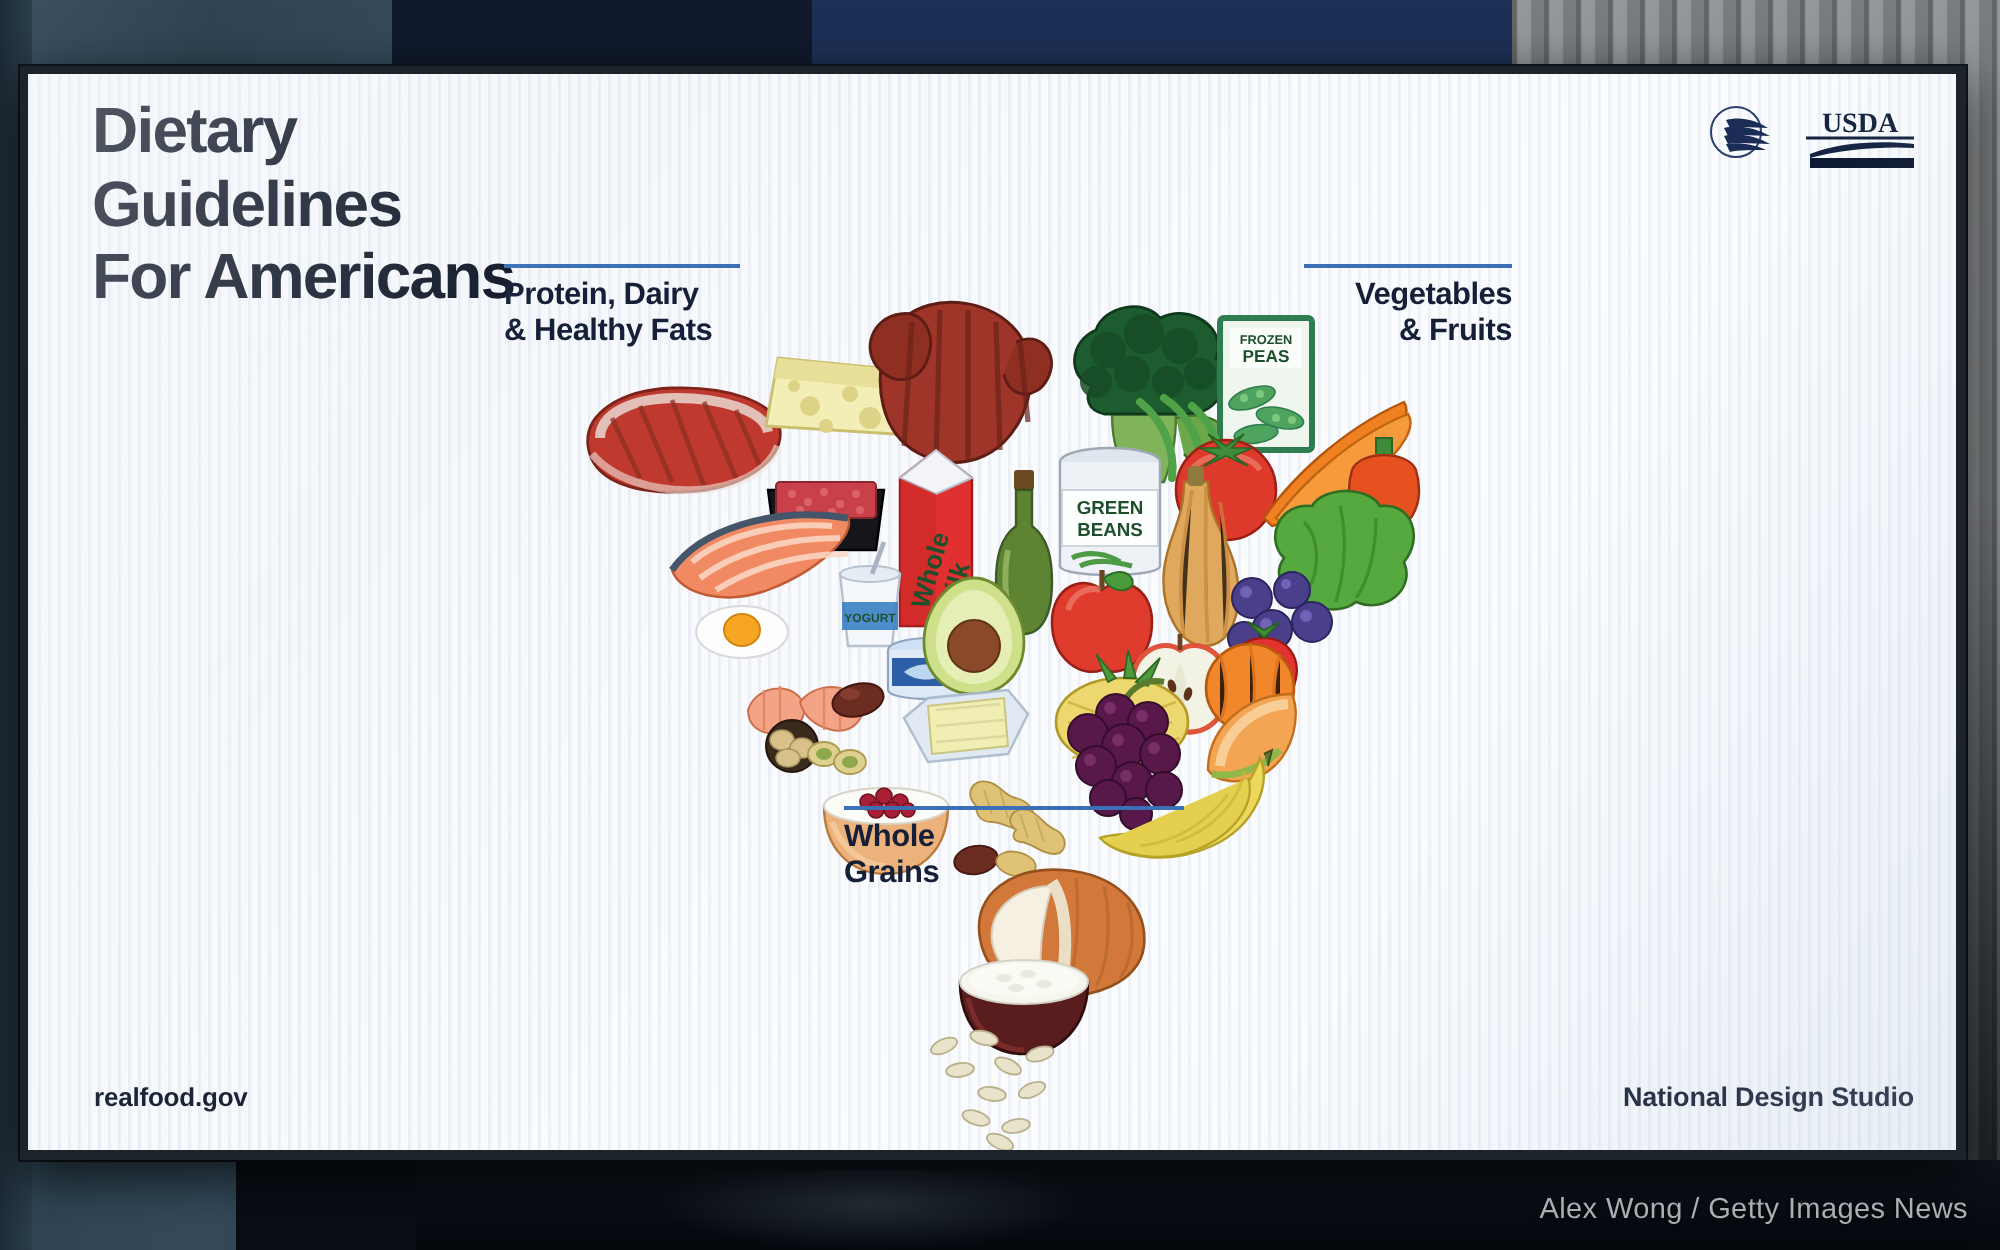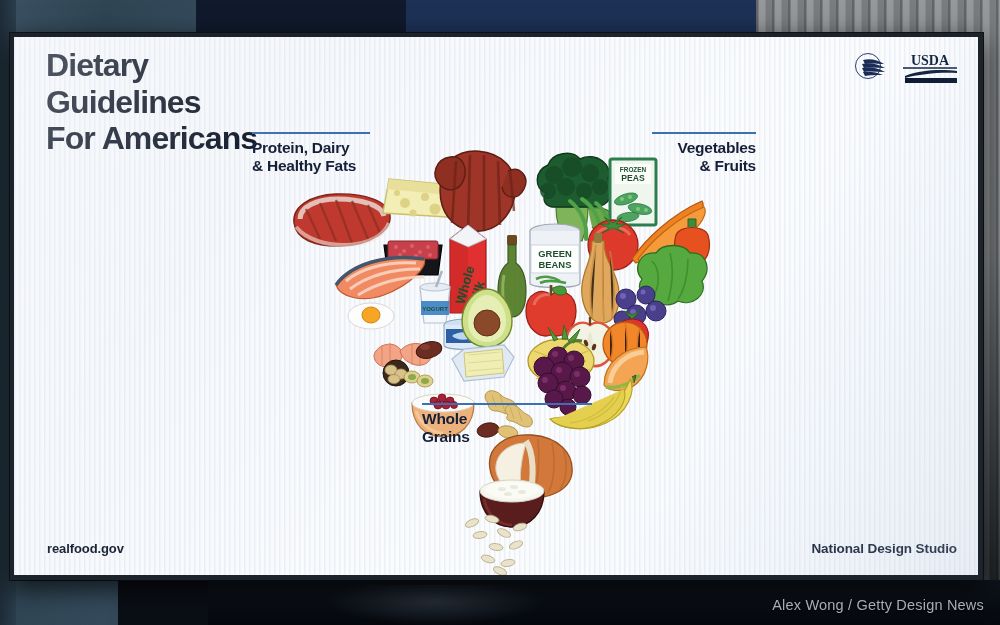--- a/index.html
+++ b/index.html
@@ -716,13 +716,13 @@
       <div>Grains</div>
     </div>
   </div>
 
   <div id="foot-left">realfood.gov</div>
   <div id="foot-right">National Design Studio</div>
 
  </div>
 </div>
 
-<div id="credit">Alex Wong / Getty Design News</div>
+<div id="credit">Alex Wong / Getty Images News</div>
 
 </body></html>

